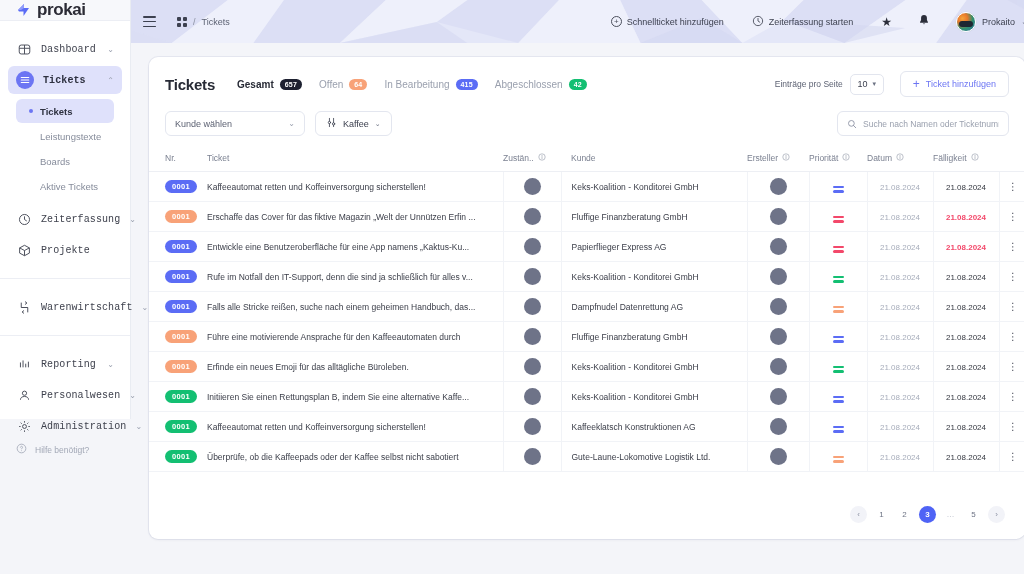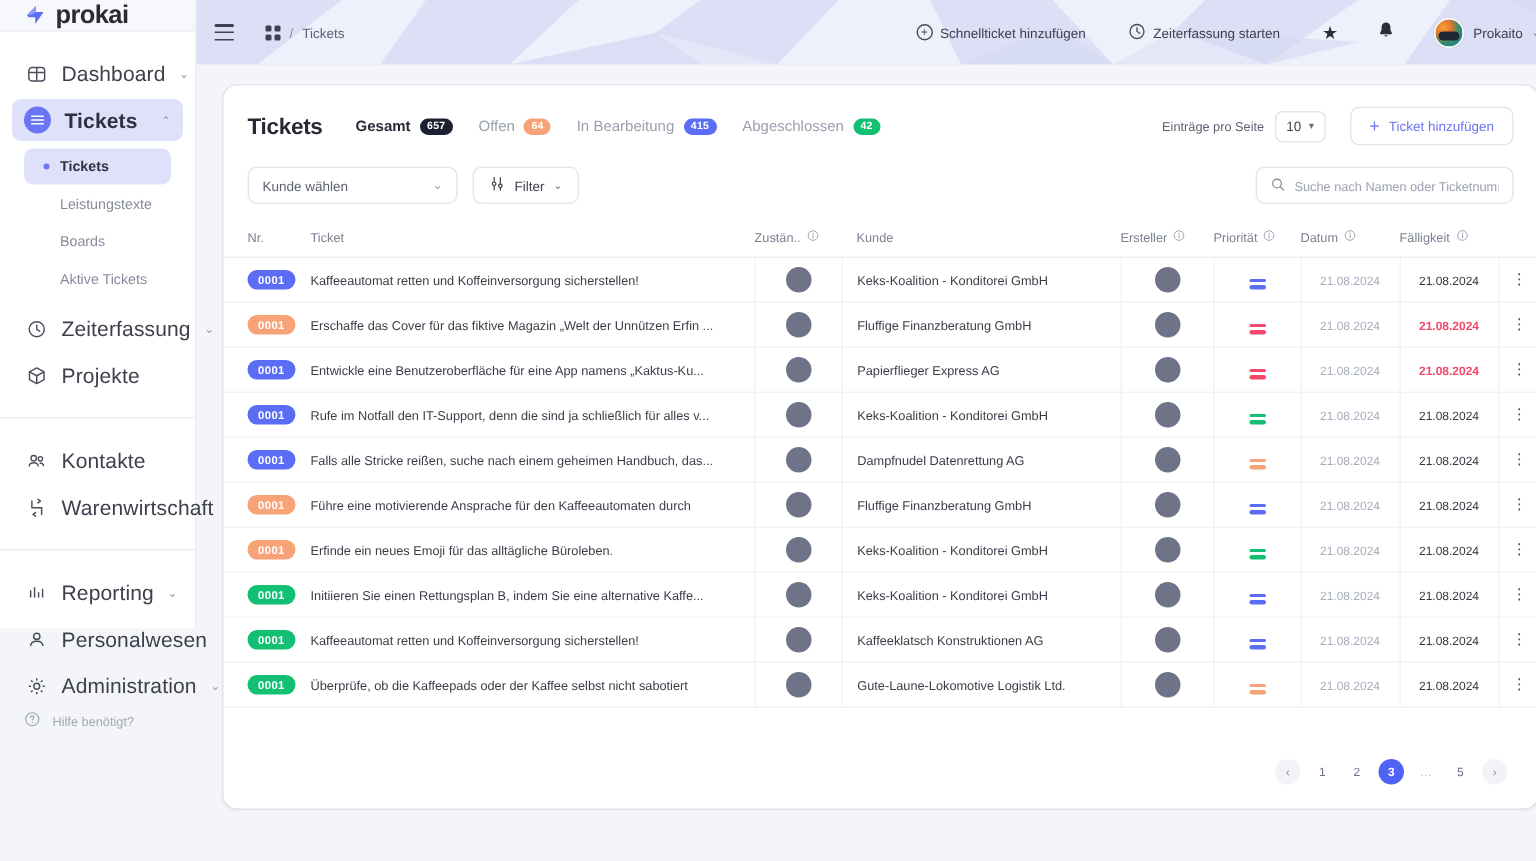--- a/index.html
+++ b/index.html
@@ -34,21 +34,21 @@
   .nav-group { padding: 0 8px; }
   .nav-item {
     display: flex; align-items: center; gap: 9px;
     height: 28px; padding: 0 8px; margin-bottom: 3px;
     border-radius: 6px; cursor: pointer;
   }
   .nav-item .ico {
     width: 16px; height: 16px; flex: 0 0 16px;
     display: flex; align-items: center; justify-content: center; color: #4b4f5c;
   }
-  .nav-item .lbl { font-size: 14px; color: #3e414d; flex: 1; letter-spacing: .1px; }
+  .nav-item .lbl { font-size: 10px; color: #3e414d; flex: 1; letter-spacing: .1px; font-family: Liberation Mono, monospace; }
   .nav-item .chev { font-size: 8px; color: #9aa0af; }
   .nav-item.active { background: #dfe1fb; }
   .nav-item.active .lbl { color: #2e3140; font-weight: 600; }
   .nav-item.active .ico {
     background: #6c75f3; color: #fff; border-radius: 50%;
     width: 18px; height: 18px; flex: 0 0 18px;
   }
   .sub-list { padding: 2px 0 6px 0; }
   .sub-item {
     display: flex; align-items: center; gap: 7px; height: 24px;
@@ -288,30 +288,20 @@
                 <path d="M2 4.8L8 8l6-3.2M8 8v6.4"></path>
             </svg>
           </span>
           <span class="lbl">Projekte</span>
         </div>
       </div>
 
       <div class="nav-sep"></div>
 
       <div class="nav-group">
-        <div class="nav-item">
-          <span class="ico">
-            <svg width="13" height="13" viewBox="0 0 16 16" fill="none" stroke="#4b4f5c" stroke-width="1.1">
-              <circle cx="5.5" cy="5.5" r="2.2"></circle>
-                <circle cx="11" cy="6" r="1.8"></circle>
-              <path d="M1.8 12.4c0-2 1.7-3.2 3.7-3.2s3.7 1.2 3.7 3.2M10.3 9.4c1.8 0 3.3 1 3.3 2.8"></path>
-            </svg>
-          </span>
-          <span class="lbl">Kontakte</span>
-        </div>
         <div class="nav-item">
           <span class="ico">
             <svg width="13" height="13" viewBox="0 0 16 16" fill="none" stroke="#4b4f5c" stroke-width="1.2" stroke-linecap="round" stroke-linejoin="round">
               <path d="M4 2.5v5.5h7M9 1l2 1.5L9 4M12 13.5V8H5M7 12l-2 1.5L7 15"></path>
             </svg>
           </span>
           <span class="lbl">Warenwirtschaft</span>
           <span class="chev">⌄</span>
         </div>
       </div>
@@ -479,21 +469,21 @@
             <span class="chev">⌄</span>
           </div>
           <div class="filter-btn">
             <span>
               <svg width="11" height="11" viewBox="0 0 16 16" fill="none" stroke="#3d4150" stroke-width="1.2" stroke-linecap="round">
                 <path d="M5 2v4M5 10v4M11 2v6M11 12v2"></path>
                   <circle cx="5" cy="8" r="1.7"></circle>
                   <circle cx="11" cy="10" r="1.7"></circle>
               </svg>
             </span>
-            <span>Filter</span>
+            <span>Kaffee</span>
             <span class="chev-sm">⌄</span>
           </div>
           <div class="search-box">
             <span>
               <svg width="10" height="10" viewBox="0 0 16 16" fill="none" stroke="#8b91a2" stroke-width="1.4">
                 <circle cx="7" cy="7" r="4.6"></circle>
                   <path d="M10.4 10.4L14 14" stroke-linecap="round"></path>
               </svg>
             </span>
             <input type="text" placeholder="Suche nach Namen oder Ticketnummer" style="">

